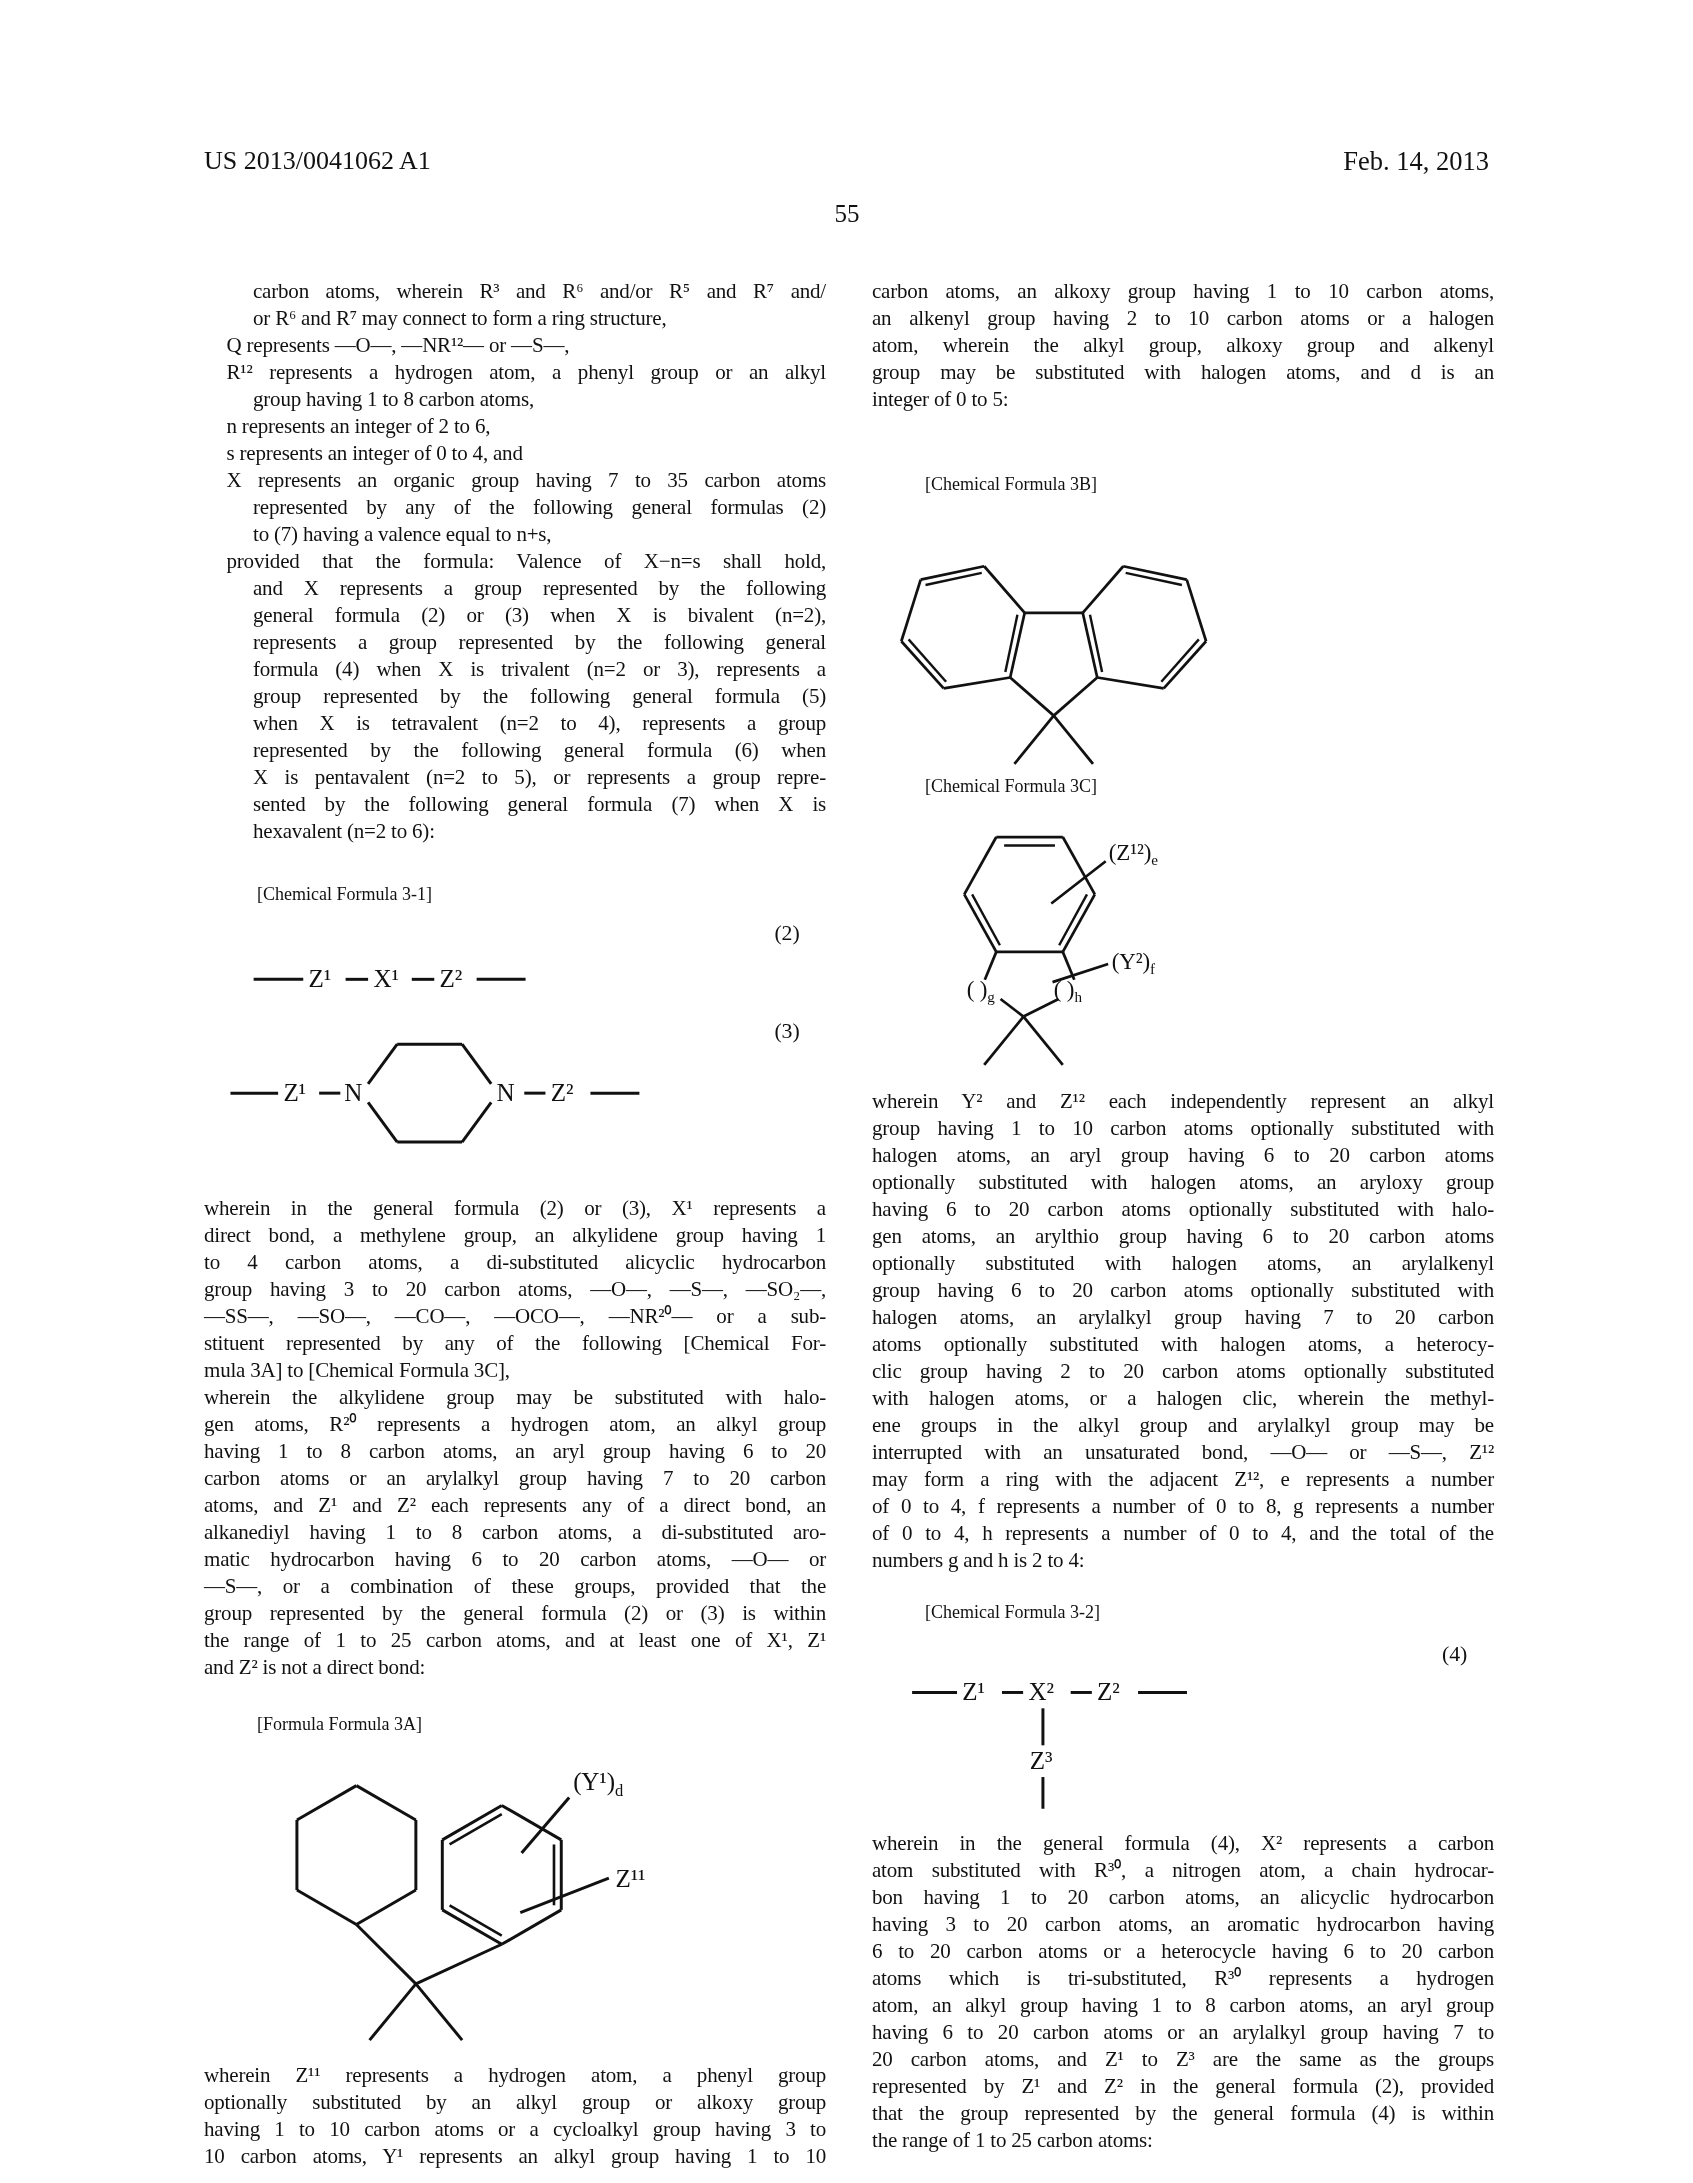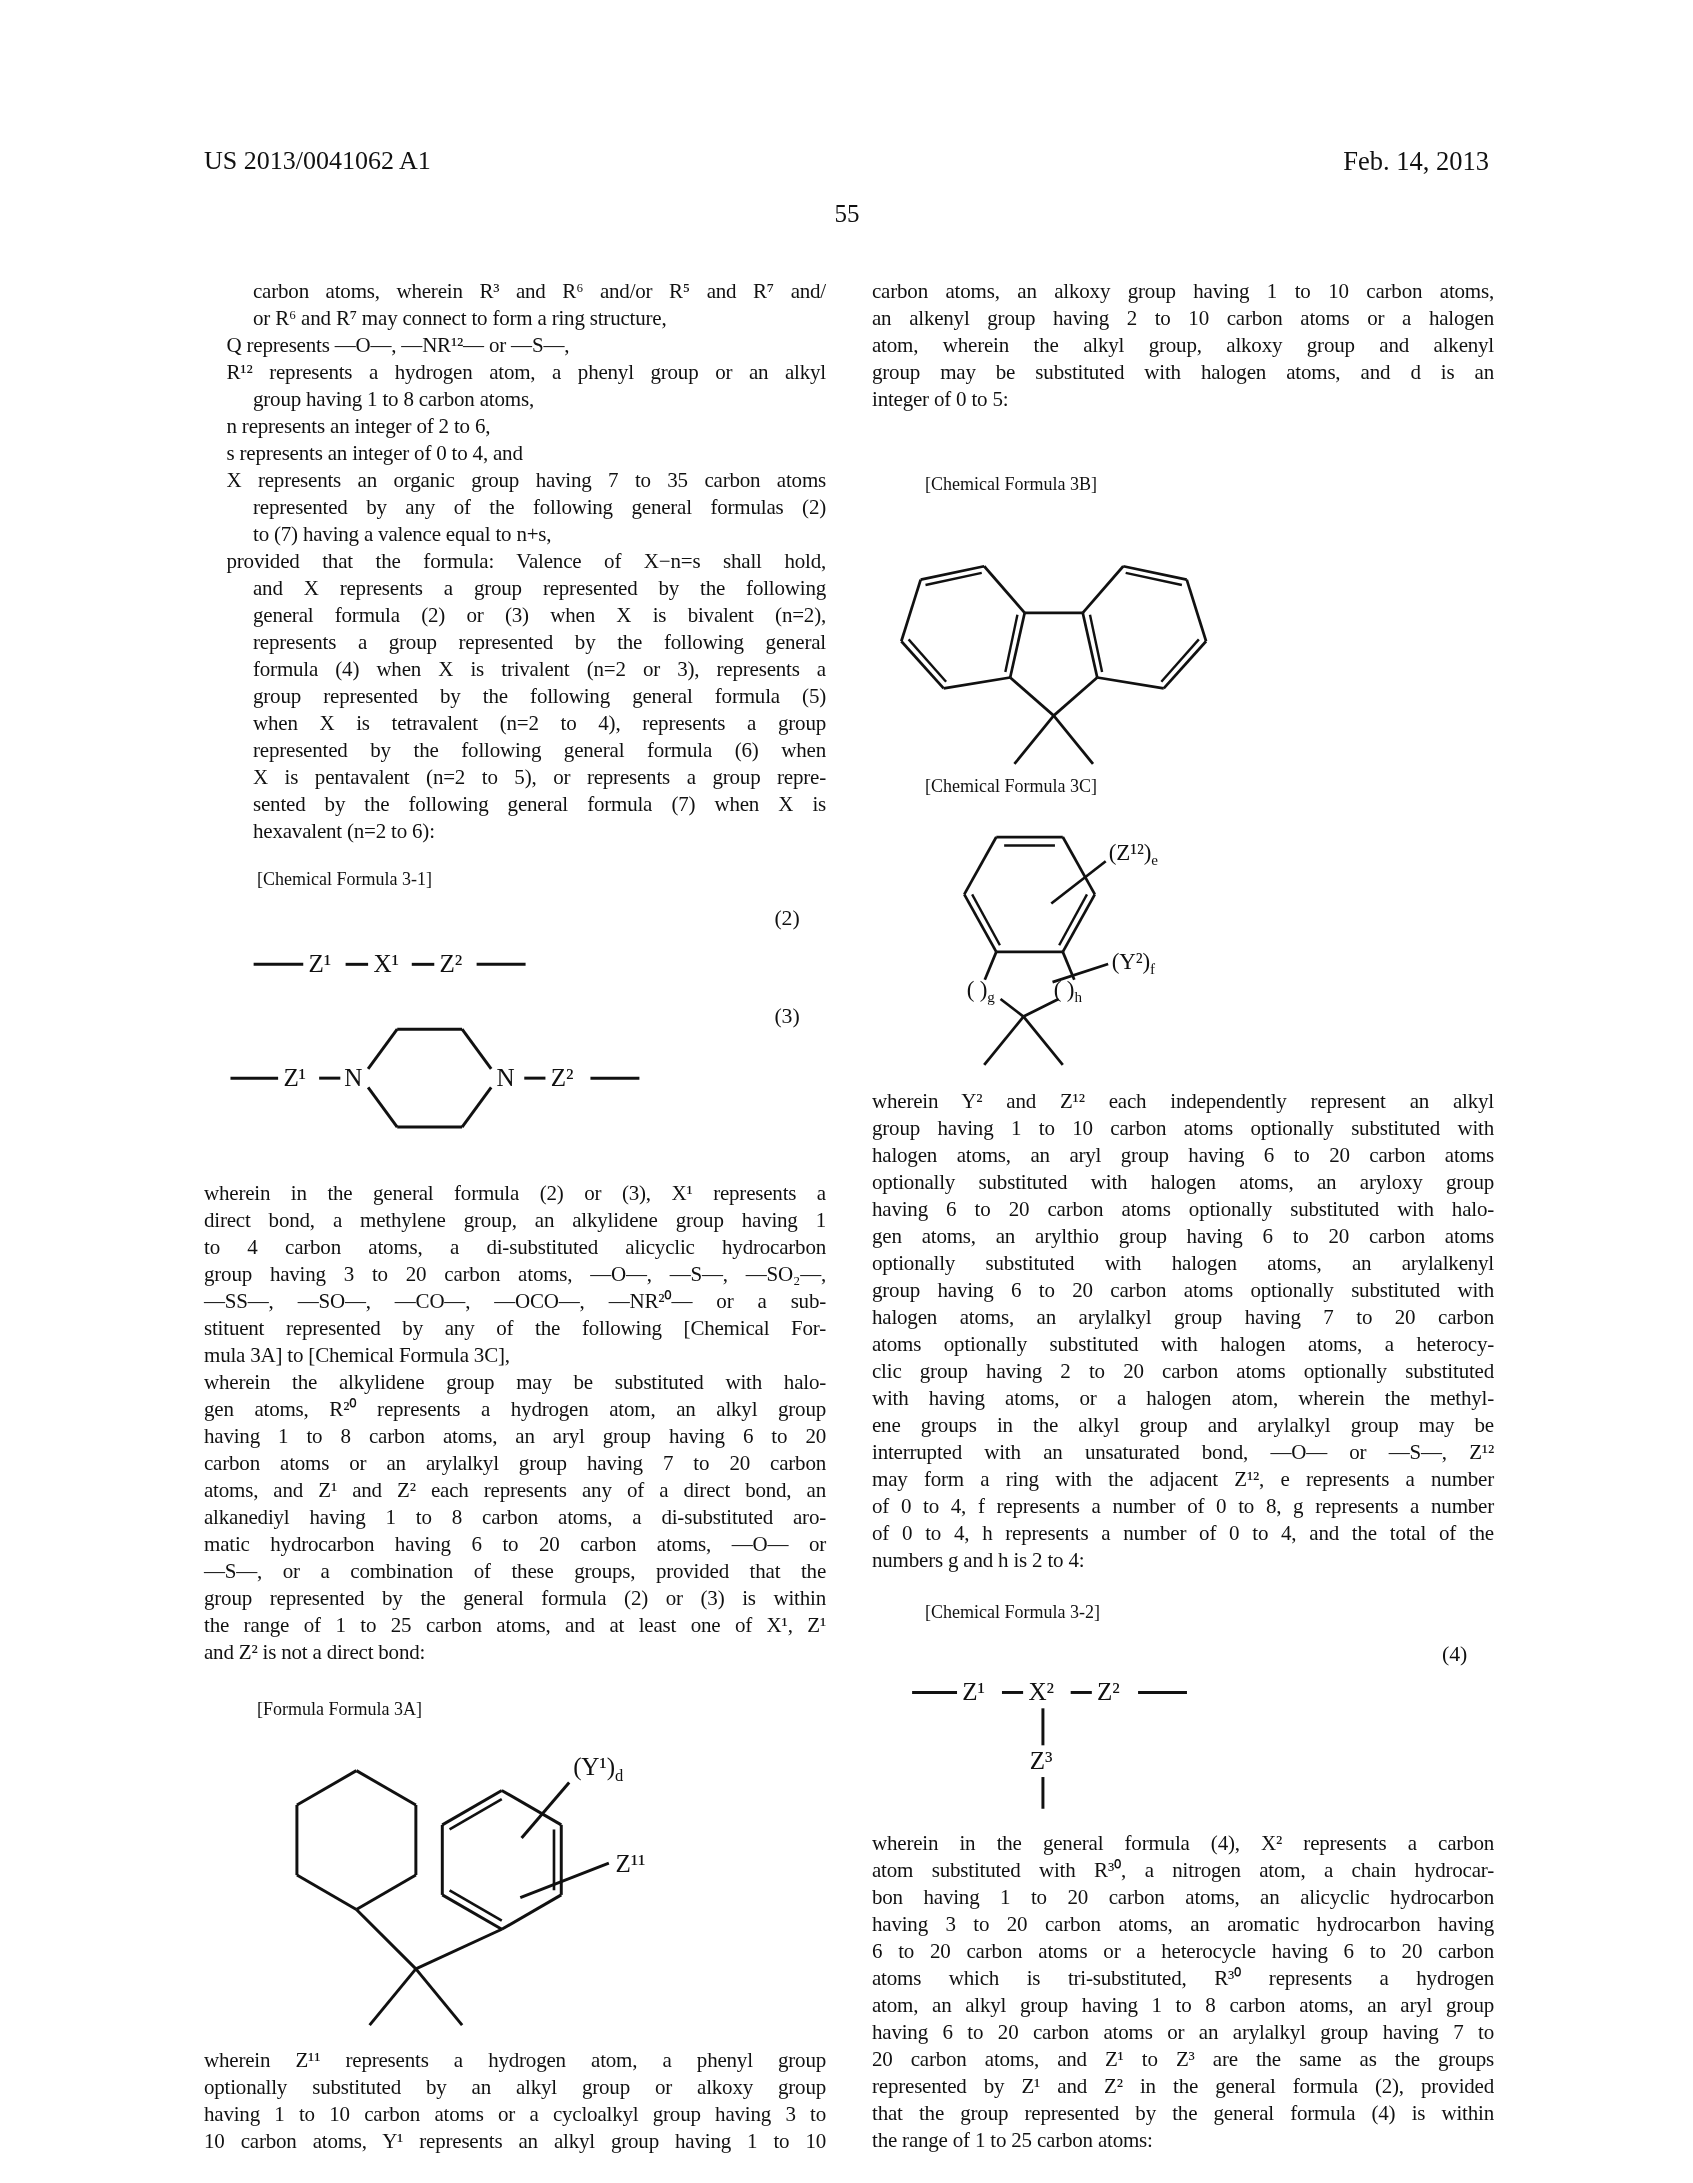--- a/index.html
+++ b/index.html
@@ -11,21 +11,21 @@
   .hdr-right { position:absolute; right:205px; top:146px; font-size:26.5px; }
   .page-num  { position:absolute; left:0; right:0; top:200px; text-align:center; font-size:25px; }
   .col { position:absolute; top:278px; width:622px; font-size:21px; line-height:27px; letter-spacing:-0.2px; }
   .col-left  { left:204px; }
   .col-right { left:872px; }
   .line { display:block; min-height:27px; }
   .line.j { text-align:justify; text-align-last:justify; }
   .i1 { padding-left:22.5px; }
   .i2 { padding-left:49px; }
   .flabel { margin-left:53px; font-size:18px; letter-spacing:0; }
-  .mt-f31label { margin-top:21px; }
+  .mt-f31label { margin-top:36px; }
   .mt-f31svg  { margin-top:5.3px; }
   .mt-para1   { margin-top:17px; }
   .mt-f3alabel{ margin-top:30px; }
   .mt-f3asvg  { margin-top:8px; }
   .mt-para2   { margin-top:12px; }
   .mt-rpara   { margin-top:0; }
   .mt-f3blabel{ margin-top:58px; }
   .mt-f3bsvg  { margin-top:9.3px; }
   .mt-f3clabel{ margin-top:5.3px; }
   .mt-f3csvg  { margin-top:8px; }
@@ -248,21 +248,21 @@
       <div class="line j">group having 1 to 10 carbon atoms optionally substituted with</div>
       <div class="line j">halogen atoms, an aryl group having 6 to 20 carbon atoms</div>
       <div class="line j">optionally substituted with halogen atoms, an aryloxy group</div>
       <div class="line j">having 6 to 20 carbon atoms optionally substituted with halo-</div>
       <div class="line j">gen atoms, an arylthio group having 6 to 20 carbon atoms</div>
       <div class="line j">optionally substituted with halogen atoms, an arylalkenyl</div>
       <div class="line j">group having 6 to 20 carbon atoms optionally substituted with</div>
       <div class="line j">halogen atoms, an arylalkyl group having 7 to 20 carbon</div>
       <div class="line j">atoms optionally substituted with halogen atoms, a heterocy-</div>
       <div class="line j">clic group having 2 to 20 carbon atoms optionally substituted</div>
-      <div class="line j">with having atoms, or a halogen atom, wherein the methyl-</div>
+      <div class="line j">with halogen atoms, or a halogen clic, wherein the methyl-</div>
       <div class="line j">ene groups in the alkyl group and arylalkyl group may be</div>
       <div class="line j">interrupted with an unsaturated bond, —O— or —S—, Z¹²</div>
       <div class="line j">may form a ring with the adjacent Z¹², e represents a number</div>
       <div class="line j">of 0 to 4, f represents a number of 0 to 8, g represents a number</div>
       <div class="line j">of 0 to 4, h represents a number of 0 to 4, and the total of the</div>
       <div class="line">numbers g and h is 2 to 4:</div>
     </div>
 
     <div class="flabel mt-f32label">[Chemical Formula 3-2]</div>
 

